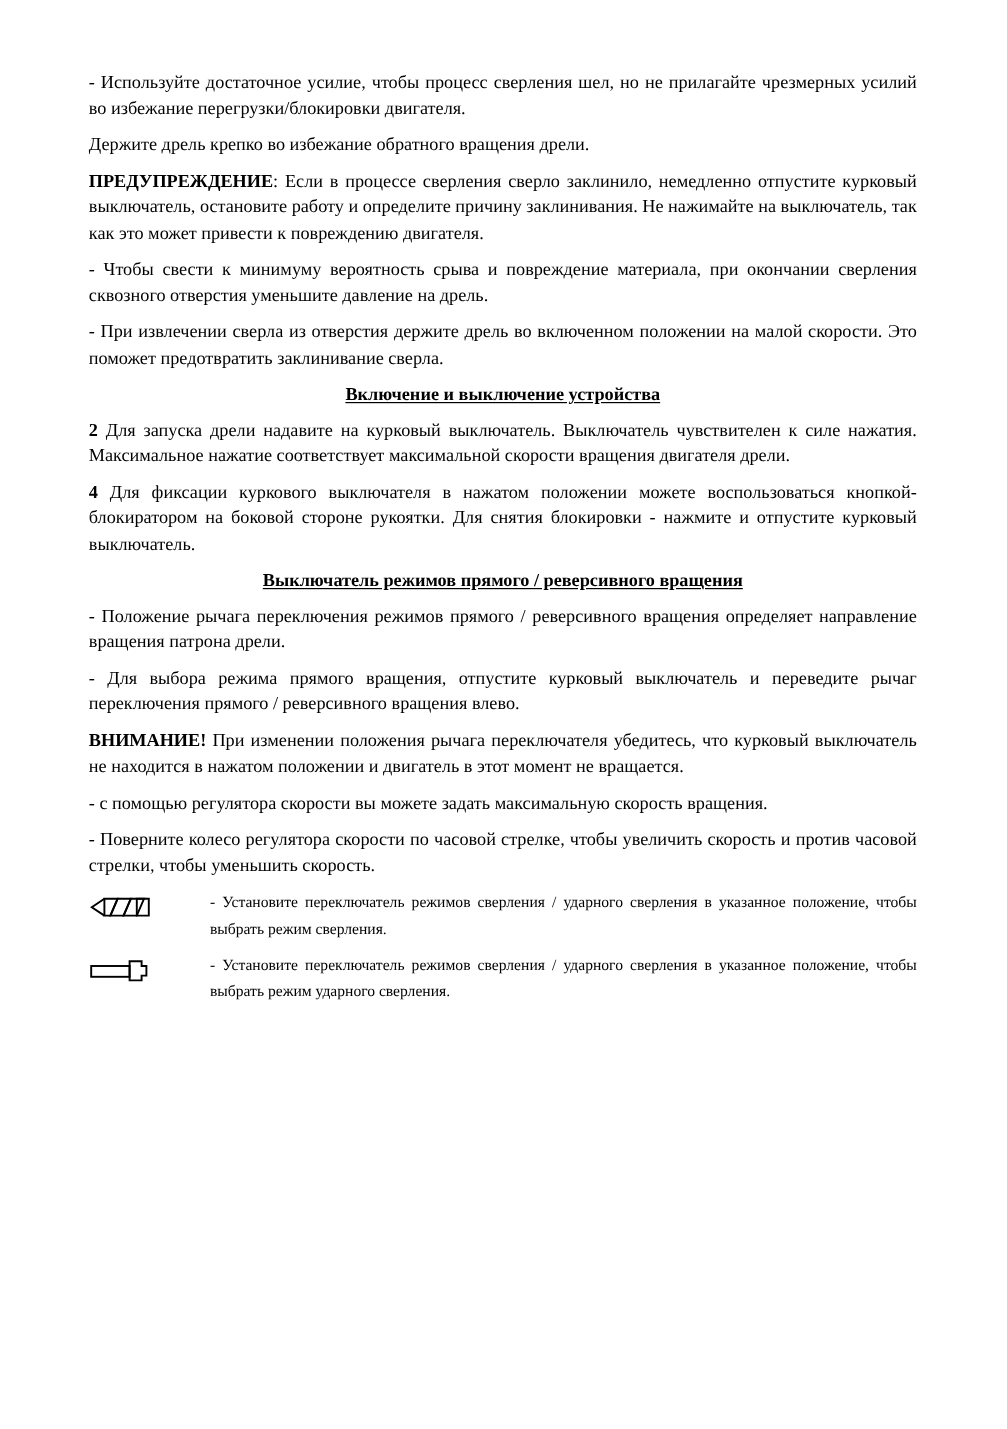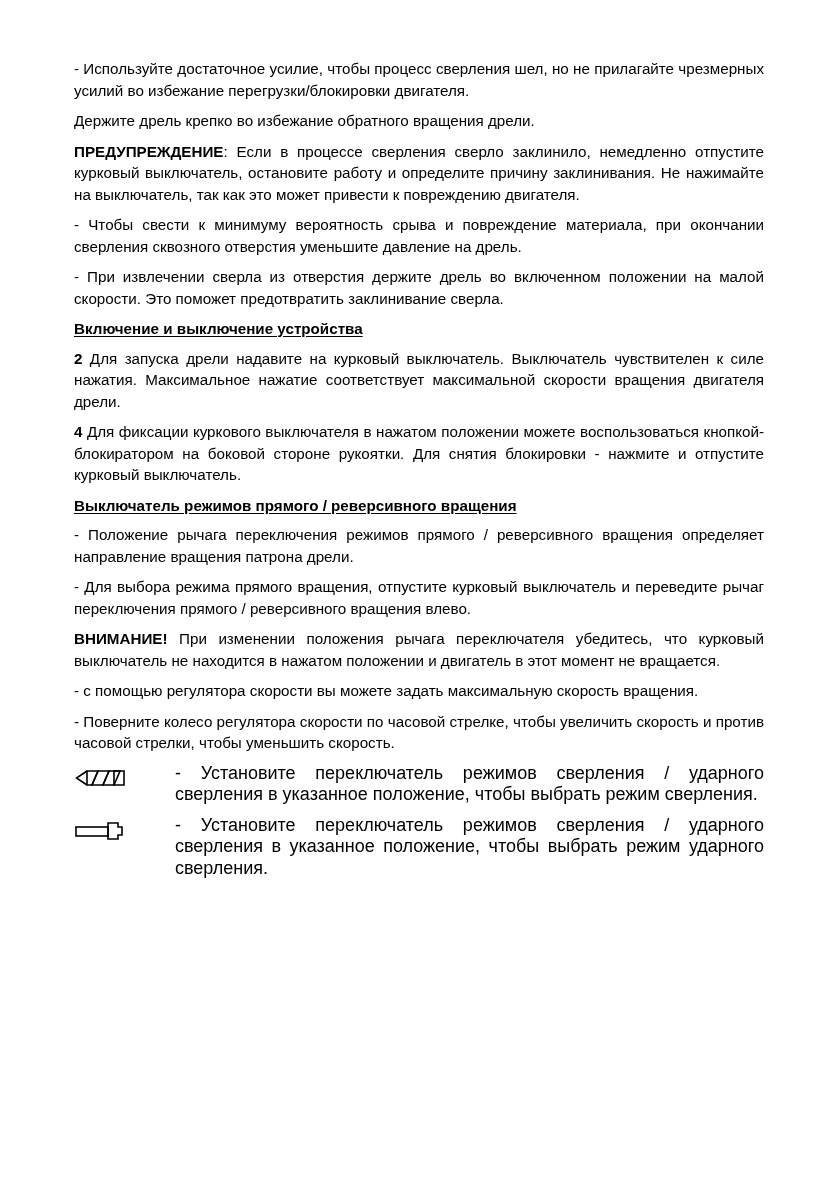--- a/index.html
+++ b/index.html
@@ -21,35 +21,36 @@
     top: 0;
     width: 839px;
     height: 1191px;
     background: #ffffff;
   }
   .content {
     position: absolute;
     left: 74px;
     top: 58px;
     width: 690px;
+    font-family: Liberation Serif, serif;
   }
   p.para {
     margin: 0 0 9px 0;
     font-size: 15.2px;
     line-height: 21.5px;
     text-align: justify;
     text-justify: inter-word;
   }
   
   h2.heading {
     margin: 2px 0 8px 0;
     font-size: 15.2px;
     line-height: 21.5px;
     font-weight: bold;
-    text-align: left;
+    text-align: center;
     text-decoration: underline;
     text-underline-offset: 2px;
   }
   .b {
     font-weight: bold;
   }
   
   .icon-row {
     display: flex;
     align-items: flex-start;
@@ -58,21 +59,21 @@
   .icon-cell {
     flex: 0 0 101px;
     width: 101px;
     padding-top: 5px;
     display: flex;
     justify-content: flex-start;
     padding-left: 0px;
   }
   .icon-text {
     flex: 1 1 auto;
-    font-size: 18px;
+    font-size: 13px;
     line-height: 21.5px;
     text-align: justify;
     text-justify: inter-word;
   }
   svg { display: block; }
 </style>
 </head>
 <body>
 
 <div class="page">

